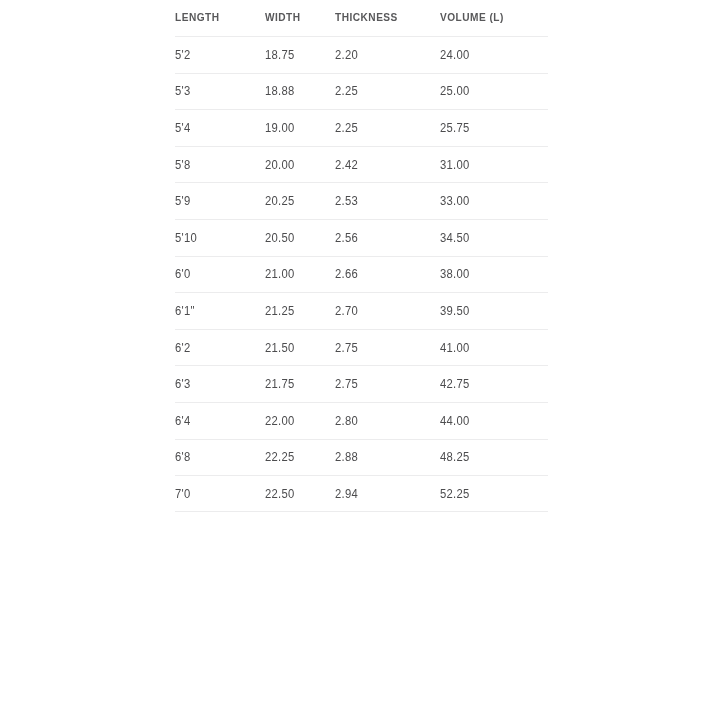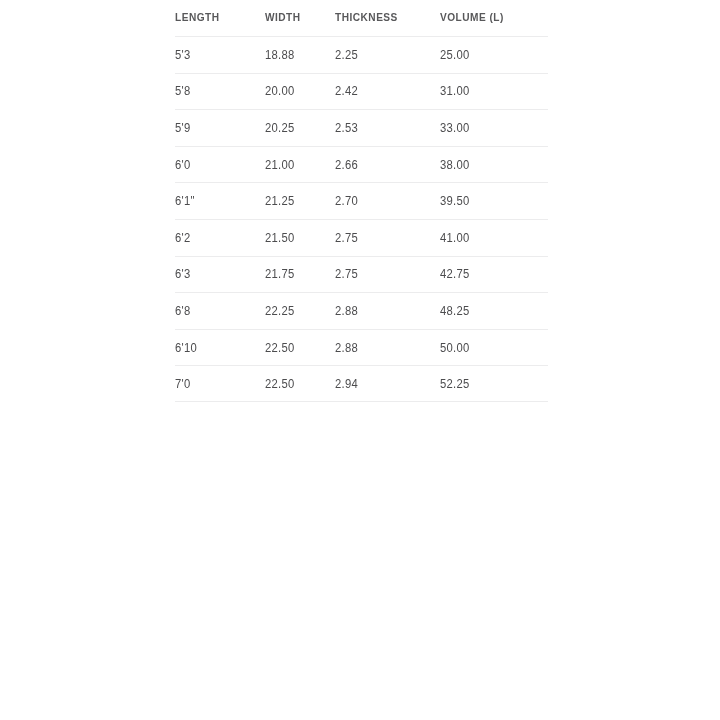--- a/index.html
+++ b/index.html
@@ -88,36 +88,54 @@
     <thead>
       <tr>
         <th>LENGTH</th>
         <th>WIDTH</th>
         <th>THICKNESS</th>
         <th>VOLUME (L)</th>
       </tr>
     </thead>
     <tbody id="table-body">
         <tr>
+          <td><span class="cellwrap">5'2</span></td>
+          <td><span class="cellwrap">18.75</span></td>
+          <td><span class="cellwrap">2.20</span></td>
+          <td><span class="cellwrap">24.00</span></td>
+        </tr>
+        <tr>
           <td><span class="cellwrap">5'3</span></td>
           <td><span class="cellwrap">18.88</span></td>
           <td><span class="cellwrap">2.25</span></td>
           <td><span class="cellwrap">25.00</span></td>
+        </tr>
+        <tr>
+          <td><span class="cellwrap">5'4</span></td>
+          <td><span class="cellwrap">19.00</span></td>
+          <td><span class="cellwrap">2.25</span></td>
+          <td><span class="cellwrap">25.75</span></td>
         </tr>
         <tr>
           <td><span class="cellwrap">5'8</span></td>
           <td><span class="cellwrap">20.00</span></td>
           <td><span class="cellwrap">2.42</span></td>
           <td><span class="cellwrap">31.00</span></td>
         </tr>
         <tr>
           <td><span class="cellwrap">5'9</span></td>
           <td><span class="cellwrap">20.25</span></td>
           <td><span class="cellwrap">2.53</span></td>
           <td><span class="cellwrap">33.00</span></td>
+        </tr>
+        <tr>
+          <td><span class="cellwrap">5'10</span></td>
+          <td><span class="cellwrap">20.50</span></td>
+          <td><span class="cellwrap">2.56</span></td>
+          <td><span class="cellwrap">34.50</span></td>
         </tr>
         <tr>
           <td><span class="cellwrap">6'0</span></td>
           <td><span class="cellwrap">21.00</span></td>
           <td><span class="cellwrap">2.66</span></td>
           <td><span class="cellwrap">38.00</span></td>
         </tr>
         <tr>
           <td><span class="cellwrap">6'1"</span></td>
           <td><span class="cellwrap">21.25</span></td>
@@ -130,30 +148,30 @@
           <td><span class="cellwrap">2.75</span></td>
           <td><span class="cellwrap">41.00</span></td>
         </tr>
         <tr>
           <td><span class="cellwrap">6'3</span></td>
           <td><span class="cellwrap">21.75</span></td>
           <td><span class="cellwrap">2.75</span></td>
           <td><span class="cellwrap">42.75</span></td>
         </tr>
         <tr>
+          <td><span class="cellwrap">6'4</span></td>
+          <td><span class="cellwrap">22.00</span></td>
+          <td><span class="cellwrap">2.80</span></td>
+          <td><span class="cellwrap">44.00</span></td>
+        </tr>
+        <tr>
           <td><span class="cellwrap">6'8</span></td>
           <td><span class="cellwrap">22.25</span></td>
           <td><span class="cellwrap">2.88</span></td>
           <td><span class="cellwrap">48.25</span></td>
-        </tr>
-        <tr>
-          <td><span class="cellwrap">6'10</span></td>
-          <td><span class="cellwrap">22.50</span></td>
-          <td><span class="cellwrap">2.88</span></td>
-          <td><span class="cellwrap">50.00</span></td>
         </tr>
         <tr>
           <td><span class="cellwrap">7'0</span></td>
           <td><span class="cellwrap">22.50</span></td>
           <td><span class="cellwrap">2.94</span></td>
           <td><span class="cellwrap">52.25</span></td>
         </tr>
       </tbody>
   </table>
 </div>

